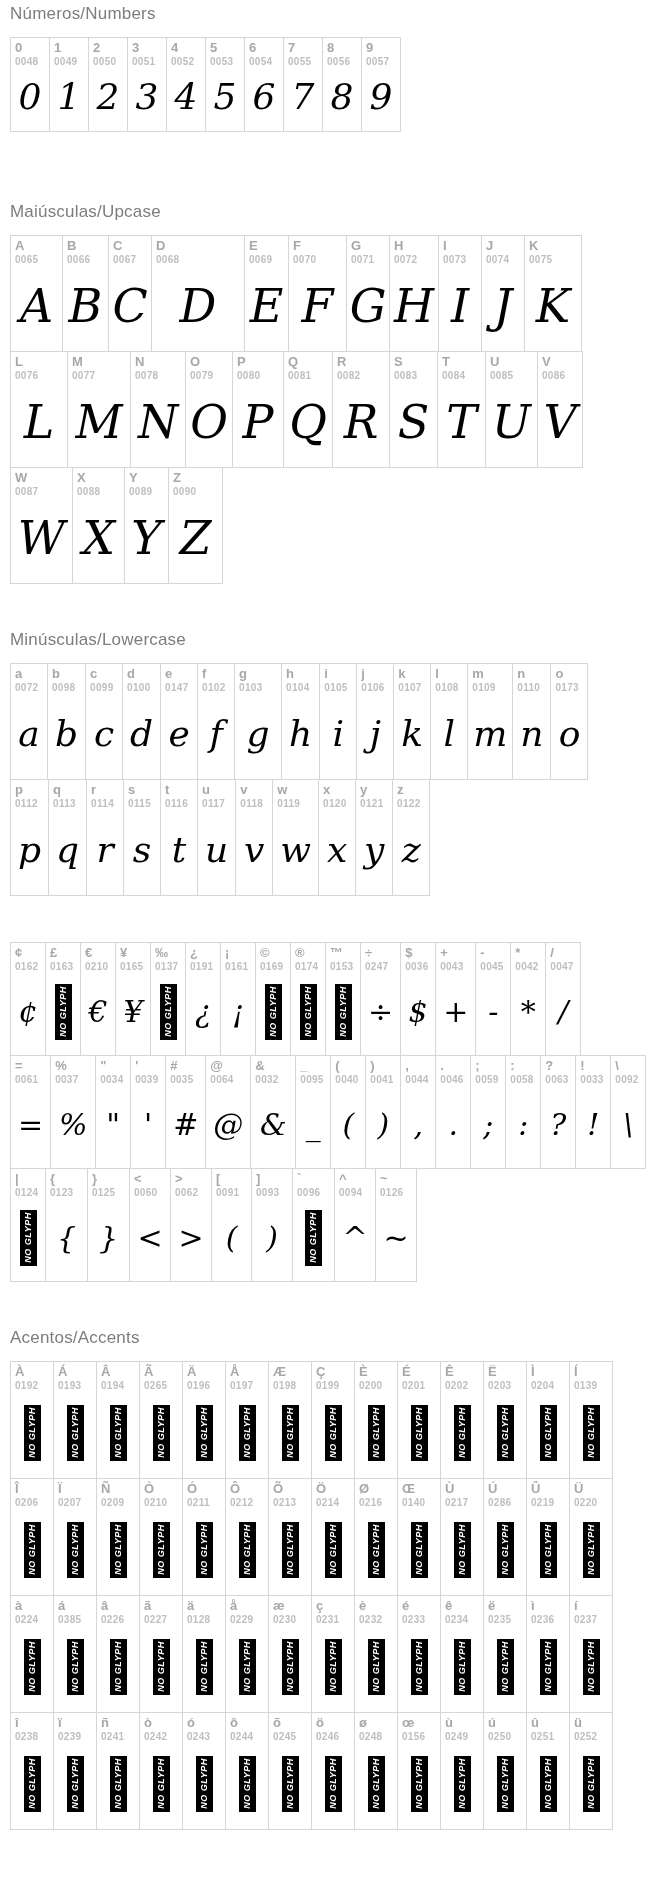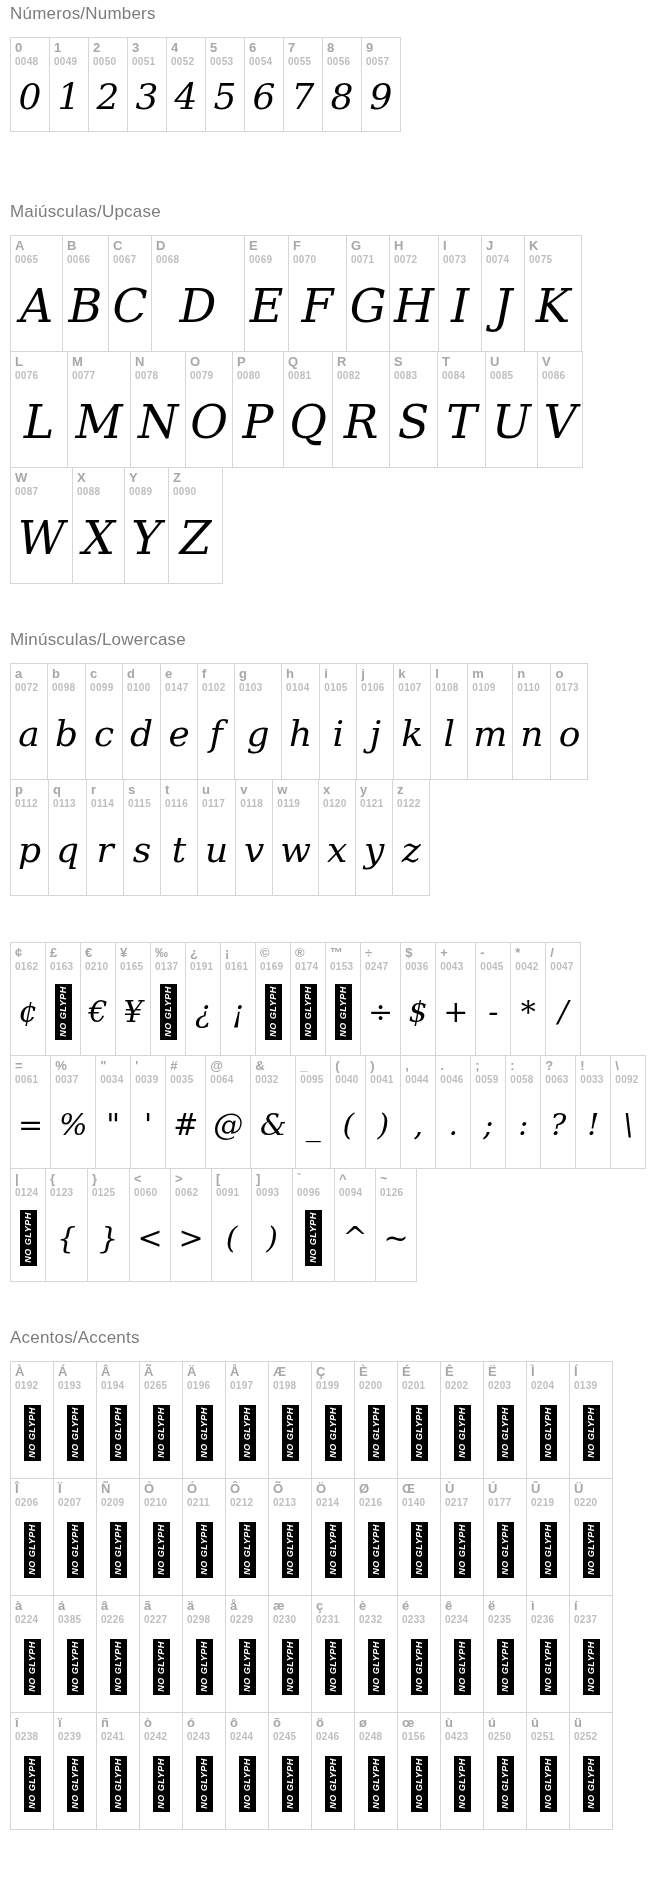--- a/index.html
+++ b/index.html
@@ -909,21 +909,21 @@
           <div class="ch">Ù</div>
           <div class="code">0217</div>
           <div class="glyph">
             <div class="badge">
               <span>NO GLYPH</span>
             </div>
           </div>
         </div>
         <div class="cell">
           <div class="ch">Ú</div>
-          <div class="code">0177</div>
+          <div class="code">0286</div>
           <div class="glyph">
             <div class="badge">
               <span>NO GLYPH</span>
             </div>
           </div>
         </div>
         <div class="cell">
           <div class="ch">Û</div>
           <div class="code">0219</div>
           <div class="glyph">
@@ -974,21 +974,21 @@
           <div class="ch">ã</div>
           <div class="code">0227</div>
           <div class="glyph">
             <div class="badge">
               <span>NO GLYPH</span>
             </div>
           </div>
         </div>
         <div class="cell">
           <div class="ch">ä</div>
-          <div class="code">0298</div>
+          <div class="code">0128</div>
           <div class="glyph">
             <div class="badge">
               <span>NO GLYPH</span>
             </div>
           </div>
         </div>
         <div class="cell">
           <div class="ch">å</div>
           <div class="code">0229</div>
           <div class="glyph">
@@ -1156,21 +1156,21 @@
           <div class="ch">œ</div>
           <div class="code">0156</div>
           <div class="glyph">
             <div class="badge">
               <span>NO GLYPH</span>
             </div>
           </div>
         </div>
         <div class="cell">
           <div class="ch">ù</div>
-          <div class="code">0423</div>
+          <div class="code">0249</div>
           <div class="glyph">
             <div class="badge">
               <span>NO GLYPH</span>
             </div>
           </div>
         </div>
         <div class="cell">
           <div class="ch">ú</div>
           <div class="code">0250</div>
           <div class="glyph">

